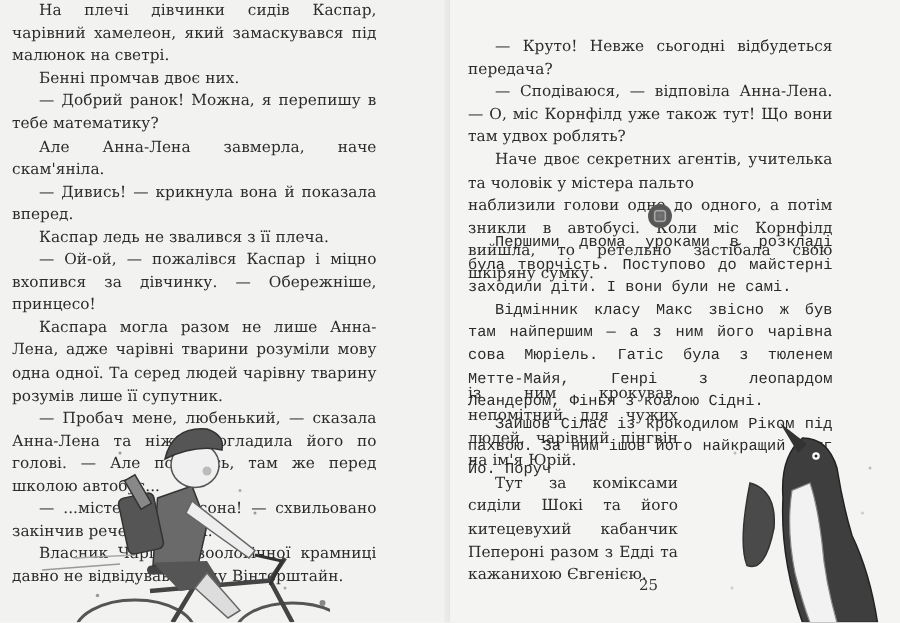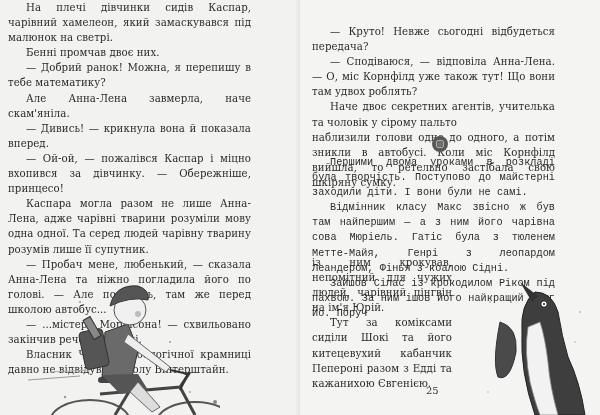--- a/index.html
+++ b/index.html
@@ -27,20 +27,21 @@
 </head>
 <body>
 
 <div class="page page-left">
   <div class="text">
     <p>На плечі дівчинки сидів Каспар, чарівний хамелеон, який замаскувався під малюнок на светрі.</p>
     <p>Бенні промчав двоє них.</p>
     <p>— Добрий ранок! Можна, я перепишу в тебе математику?</p>
     <p>Але Анна-Лена завмерла, наче скам'яніла.</p>
     <p>— Дивись! — крикнула вона й показала вперед.</p>
+    <p>Каспар ледь не звалився з її плеча.</p>
     <p>— Ой-ой, — пожалівся Каспар і міцно вхопився за дівчинку. — Обережніше, принцесо!</p>
     <p>Каспара могла разом не лише Анна-Лена, адже чарівні тварини розуміли мову одна одної. Та серед людей чарівну тварину розумів лише її супутник.</p>
     <p>— Пробач мене, любенький, — сказала Анна-Лена та ніжно погладила його по голові. — Але подивись, там же перед школою автобус...</p>
     <p>— ...містера Моррісона! — схвильовано закінчив речення Бенні.</p>
     <p>Власник Чарівної зоологічної крамниці давно не відвідував школу Вінтерштайн.</p>
   </div>
 
   <svg class="illus cyclist" viewBox="0 0 200 143">
 
     <line x1="8" y1="108" x2="60" y2="104" stroke="#999" stroke-width="1"></line>
@@ -79,21 +80,21 @@
       <circle cx="170" cy="120" r="1" fill="#aaa"></circle>
   </svg>
 </div>
 
 <div class="spine"></div>
 
 <div class="page page-right">
   <div class="text top">
     <p>— Круто! Невже сьогодні відбудеться передача?</p>
     <p>— Сподіваюся, — відповіла Анна-Лена. — О, міс Корнфілд уже також тут! Що вони там удвох роблять?</p>
-    <p>Наче двоє секретних агентів, учителька та чоловік у сірому пальто</p>
+    <p>Наче двоє секретних агентів, учителька та чоловік у містера пальто</p>
     <p class="noindent">наблизили голови одне до одного, а потім зникли в автобусі. Коли міс Корнфілд вийшла, то ретельно застібала свою шкіряну сумку.</p>
   </div>
 
   <div class="text bottom">
     <p>Першими двома уроками в розкладі була творчість. Поступово до майстерні заходили діти. І вони були не самі.</p>
     <p>Відмінник класу Макс звісно ж був там найпершим — а з ним його чарівна сова Мюріель. Гатіс була з тюленем Метте-Майя, Генрі з леопардом Леандером, Фінья з коалою Сідні.</p>
     <p>Зайшов Сілас із крокодилом Ріком під пахвою. За ним ішов його найкращий друг Йо. Поруч</p>
   </div>
 
   <div class="text narrow">

